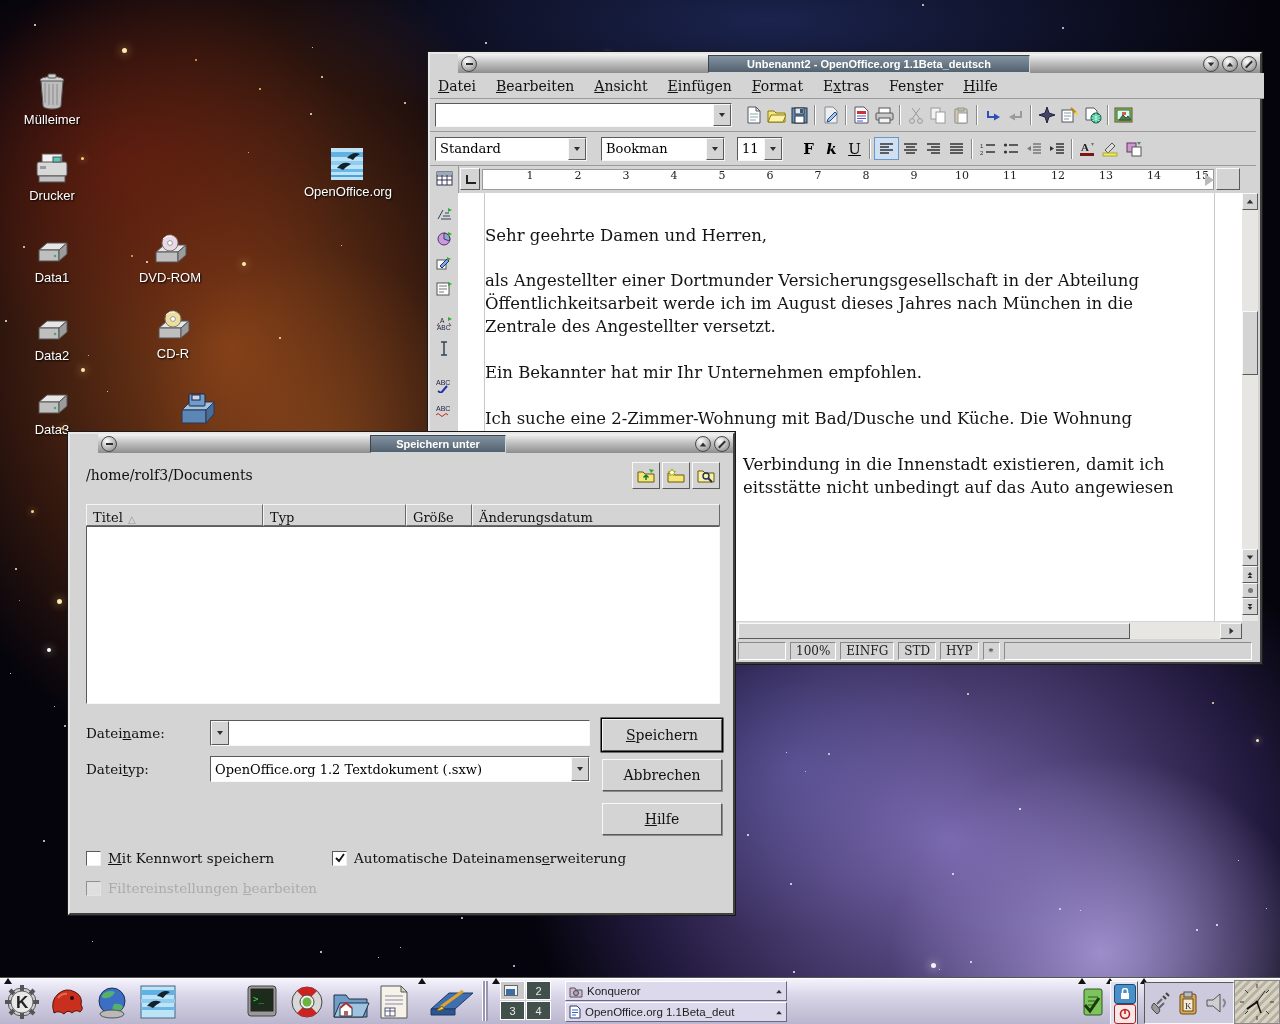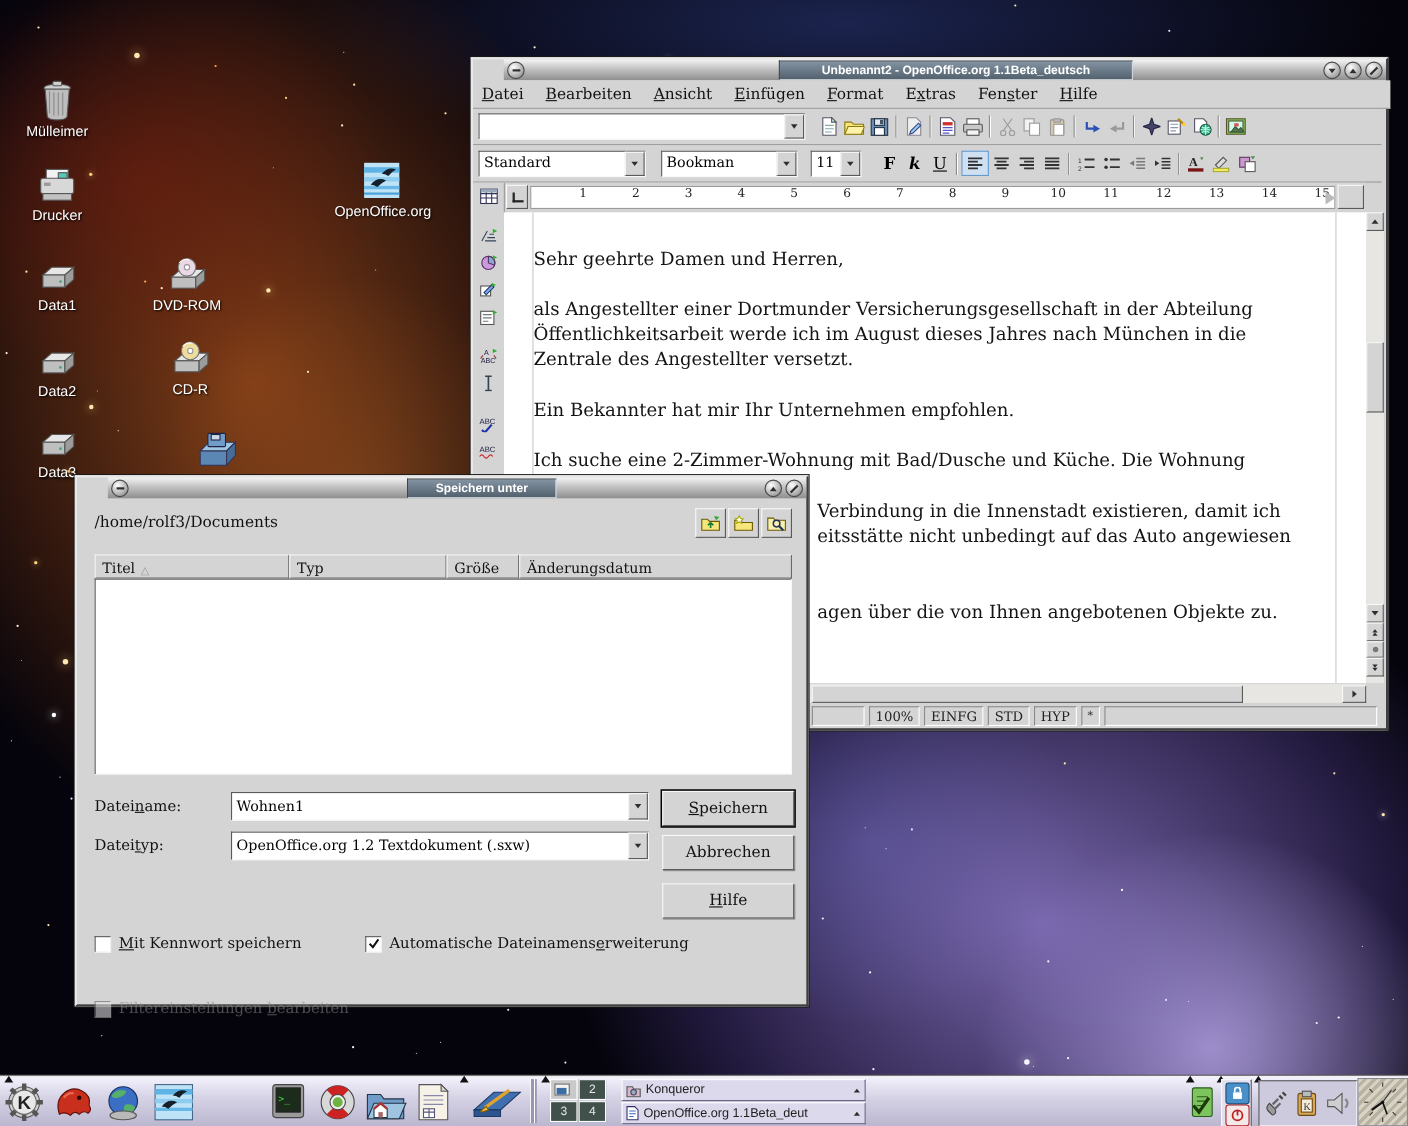--- a/index.html
+++ b/index.html
@@ -736,21 +736,20 @@
       <div class="abs" style="left:26px;top:0;width:1px;height:428px;background:#c9c9c9;"></div>
       <div class="abs" style="left:756px;top:0;width:1px;height:428px;background:#c9c9c9;"></div>
       <div class="docline" style="left:27px;top:33px;">Sehr geehrte Damen und Herren,</div>
       <div class="docline" style="left:27px;top:78px;">als Angestellter einer Dortmunder Versicherungsgesellschaft in der Abteilung</div>
       <div class="docline" style="left:27px;top:101px;">Öffentlichkeitsarbeit werde ich im August dieses Jahres nach München in die</div>
       <div class="docline" style="left:27px;top:124px;">Zentrale des Angestellter versetzt.</div>
       <div class="docline" style="left:27px;top:170px;">Ein Bekannter hat mir Ihr Unternehmen empfohlen.</div>
       <div class="docline" style="left:27px;top:216px;">Ich suche eine 2-Zimmer-Wohnung mit Bad/Dusche und Küche. Die Wohnung</div>
       <div class="docline" style="left:285px;top:262px;">Verbindung in die Innenstadt existieren, damit ich</div>
       <div class="docline" style="left:285px;top:285px;">eitsstätte nicht unbedingt auf das Auto angewiesen</div>
-      <div class="docline" style="left:285px;top:354px;">agen über die von Ihnen angebotenen Objekte zu.</div>
     </div>
 
     <div class="abs sb" style="left:812px;top:139px;width:16px;height:428px;">
       <div class="abs sbtn raised" style="left:0;top:0;width:14px;height:15px;">
           <span class="tu" style="transform:scale(.8);"></span>
         </div>
       <div class="abs sthumb raised" style="left:0;top:118px;width:14px;height:62px;"></div>
       <div class="abs sbtn raised" style="left:0;top:356px;width:14px;height:15px;">
           <span class="td" style="transform:scale(.8);"></span>
         </div>
@@ -840,21 +839,20 @@
           </div>
         <div class="hdr" style="flex:1;">
             <span>Änderungsdatum</span>
           </div>
       </div>
       <div class="sunken" style="height:176px;background:#fff;"></div>
     </div>
 
     <div class="abs lbl" style="left:16px;top:291px;"><span>Datei</span><u>n</u><span>ame:</span></div>
     <div class="combo abs" style="left:140px;top:286px;width:378px;height:24px;">
-      <span class="val">Wohnen1</span>
       <span class="cbtn">
           <span class="tdw"></span>
         </span>
     </div>
     <div class="abs lbl" style="left:16px;top:327px;"><span>Datei</span><u>t</u><span>yp:</span></div>
     <div class="combo abs" style="left:140px;top:322px;width:378px;height:24px;">
       <span class="val">OpenOffice.org 1.2 Textdokument (.sxw)</span>
       <span class="cbtn">
           <span class="tdw"></span>
         </span>
@@ -875,21 +873,21 @@
       <span class="lbl"><u>M</u><span>it Kennwort speichern</span></span>
     </div>
     <div class="abs" style="left:262px;top:416px;display:flex;align-items:center;gap:7px;">
       <span class="cb">
           <svg width="10" height="10">
             <path d="M1 5 l3 3 5-7" stroke="#111" stroke-width="1.8" fill="none"></path>
           </svg>
         </span>
       <span class="lbl"><span>Automatische Dateinamens</span><u>e</u><span>rweiterung</span></span>
     </div>
-    <div class="abs" style="left:16px;top:446px;display:flex;align-items:center;gap:7px;opacity:.55;margin-top:29px;">
+    <div class="abs" style="left:16px;top:446px;display:flex;align-items:center;gap:7px;opacity:.55;">
       <span class="cb" style="background:#e8e8e8;"></span>
       <span class="lbl" style="color:#8a8a8a;"><span>Filtereinstellungen </span><u>b</u><span>earbeiten</span></span>
     </div>
   </div>
 
   <div id="panel">
     <span class="ptri" style="left:4px;"></span>
     <div class="pico" style="left:2px;">
       <svg width="36" height="36">
           <circle cx="18" cy="18" r="14" fill="#cfcfcf" stroke="#555"></circle>

